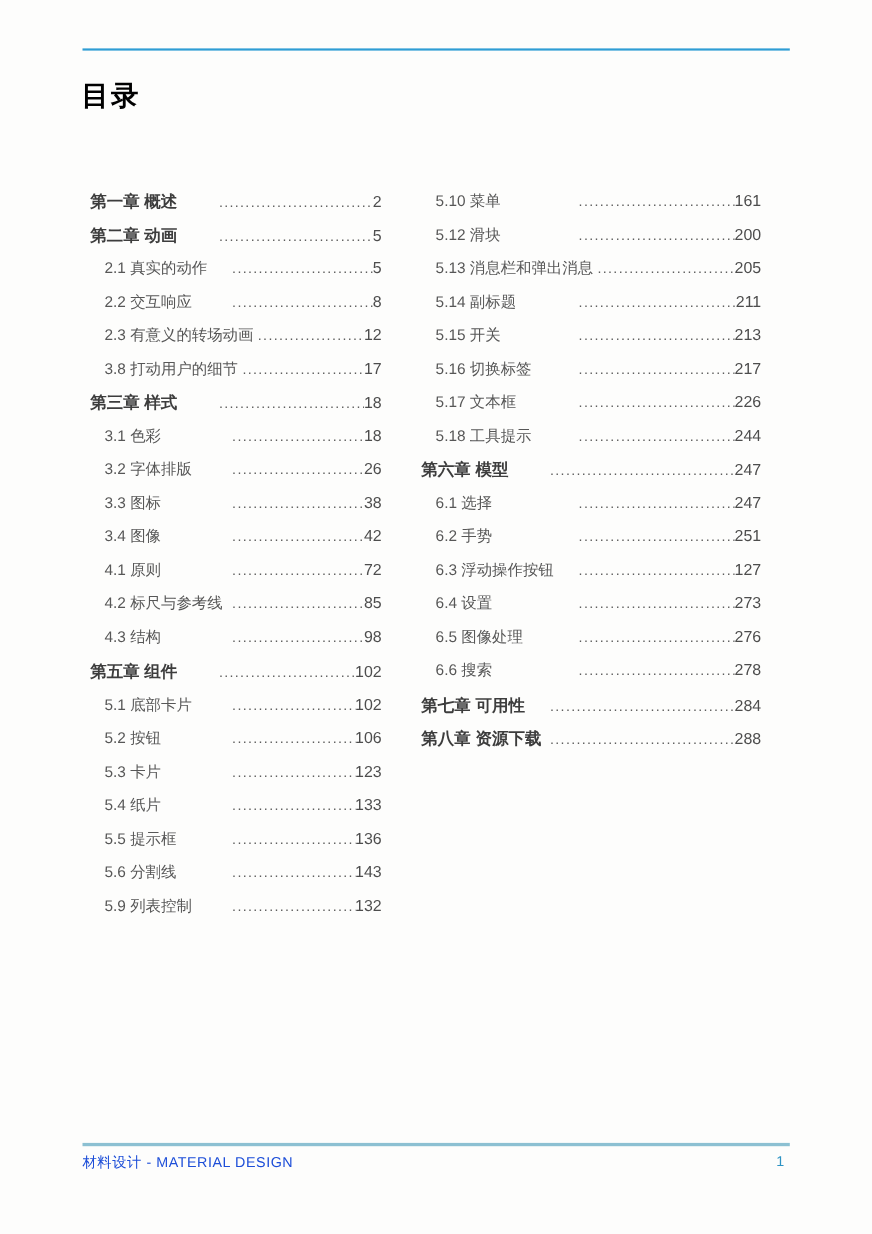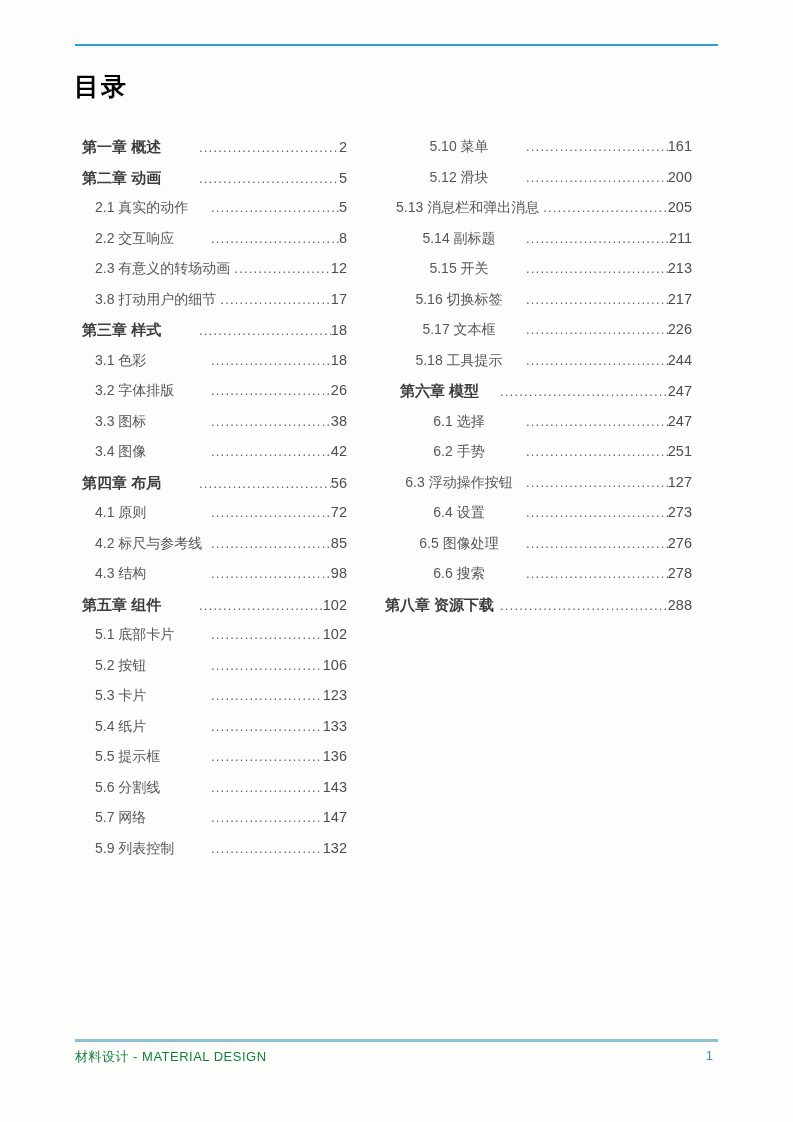--- a/index.html
+++ b/index.html
@@ -25,41 +25,41 @@
     font-size: 25px; font-weight: bold;
     color: #000000;
     letter-spacing: 2px;
   }
   .toc-wrap {
     position: absolute;
     top: 138px; left: 82px;
     display: flex;
     align-items: flex-start;
   }
-  .toc-col { display: block; }
+  .toc-col { display: block; margin-top: 36px; }
   .toc-col.left  { width: 265px; margin-right: 36px; }
   .toc-col.right { width: 309px; }
   .toc-row {
     display: flex;
     align-items: baseline;
     height: 30.5px;
     font-size: 14px;
     color: #575757;
   }
   .toc-row.chapter {
     font-size: 15px;
     font-weight: bold;
     color: #3d3d3d;
   }
   .toc-row.item .toc-label { margin-left: 13px; }
   .toc-label {
     white-space: nowrap;
     min-width: 112px;
   }
-  .toc-col.right .toc-label { min-width: 126px; text-align: center; }
+  .toc-col.right .toc-label { min-width: 126px; }
   .toc-row.chapter .toc-label { min-width: 113px; }
   .toc-dots {
     flex: 1;
     overflow: hidden;
     white-space: nowrap;
     color: #5d5d5d;
     font-size: 13px;
     font-weight: normal;
     letter-spacing: 1.2px;
     margin-left: 4px;
@@ -75,21 +75,21 @@
   }
   .bottom-rule {
     position: absolute;
     left: 75px; width: 643px; top: 1039px; height: 3px;
     background: #8cc0d2;
   }
   .footer-left {
     position: absolute;
     left: 75px; top: 1048px;
     font-size: 13px;
-    color: #15803d;
+    color: #1d4ed8;
     letter-spacing: 0.5px;
   }
   .footer-page {
     position: absolute;
     right: 80px; top: 1048px;
     font-size: 13px;
     color: #2d93c4;
   }
 </style>
 </head>
@@ -151,25 +151,20 @@
         <div class="toc-row item">
     <span class="toc-label">3.3 图标</span>
     <span class="toc-dots"></span>
     <span class="toc-page">38</span>
   </div>
         <div class="toc-row item">
     <span class="toc-label">3.4 图像</span>
     <span class="toc-dots"></span>
     <span class="toc-page">42</span>
   </div>
-        <div class="toc-row chapter">
-    <span class="toc-label">第四章 布局</span>
-    <span class="toc-dots"></span>
-    <span class="toc-page">56</span>
-  </div>
         <div class="toc-row item">
     <span class="toc-label">4.1 原则</span>
     <span class="toc-dots"></span>
     <span class="toc-page">72</span>
   </div>
         <div class="toc-row item">
     <span class="toc-label">4.2 标尺与参考线</span>
     <span class="toc-dots"></span>
     <span class="toc-page">85</span>
   </div>
@@ -205,25 +200,20 @@
   </div>
         <div class="toc-row item">
     <span class="toc-label">5.5 提示框</span>
     <span class="toc-dots"></span>
     <span class="toc-page">136</span>
   </div>
         <div class="toc-row item">
     <span class="toc-label">5.6 分割线</span>
     <span class="toc-dots"></span>
     <span class="toc-page">143</span>
-  </div>
-        <div class="toc-row item">
-    <span class="toc-label">5.7 网络</span>
-    <span class="toc-dots"></span>
-    <span class="toc-page">147</span>
   </div>
         <div class="toc-row item">
     <span class="toc-label">5.9 列表控制</span>
     <span class="toc-dots"></span>
     <span class="toc-page">132</span>
   </div>
       </div>
     <div class="toc-col right">
         <div class="toc-row item">
     <span class="toc-label">5.10 菜单</span>
@@ -292,20 +282,25 @@
   </div>
         <div class="toc-row item">
     <span class="toc-label">6.5 图像处理</span>
     <span class="toc-dots"></span>
     <span class="toc-page">276</span>
   </div>
         <div class="toc-row item">
     <span class="toc-label">6.6 搜索</span>
     <span class="toc-dots"></span>
     <span class="toc-page">278</span>
+  </div>
+        <div class="toc-row chapter">
+    <span class="toc-label">第七章 可用性</span>
+    <span class="toc-dots"></span>
+    <span class="toc-page">284</span>
   </div>
         <div class="toc-row chapter">
     <span class="toc-label">第八章 资源下载</span>
     <span class="toc-dots"></span>
     <span class="toc-page">288</span>
   </div>
       </div>
   </div>
 
   <div class="bottom-rule"></div>

